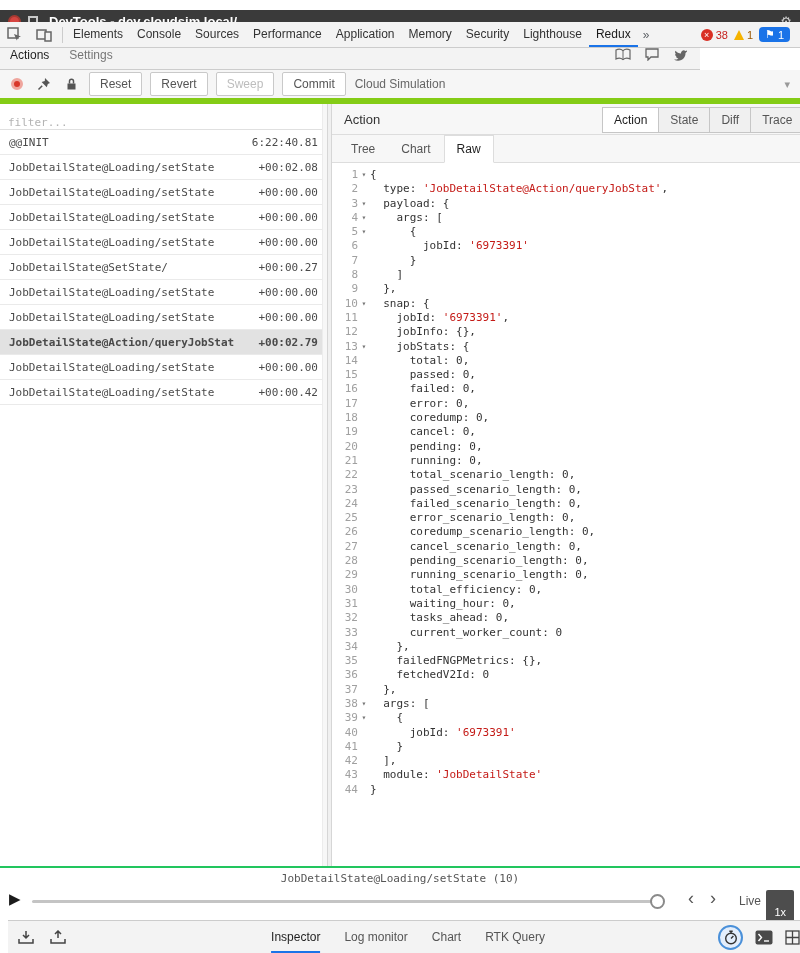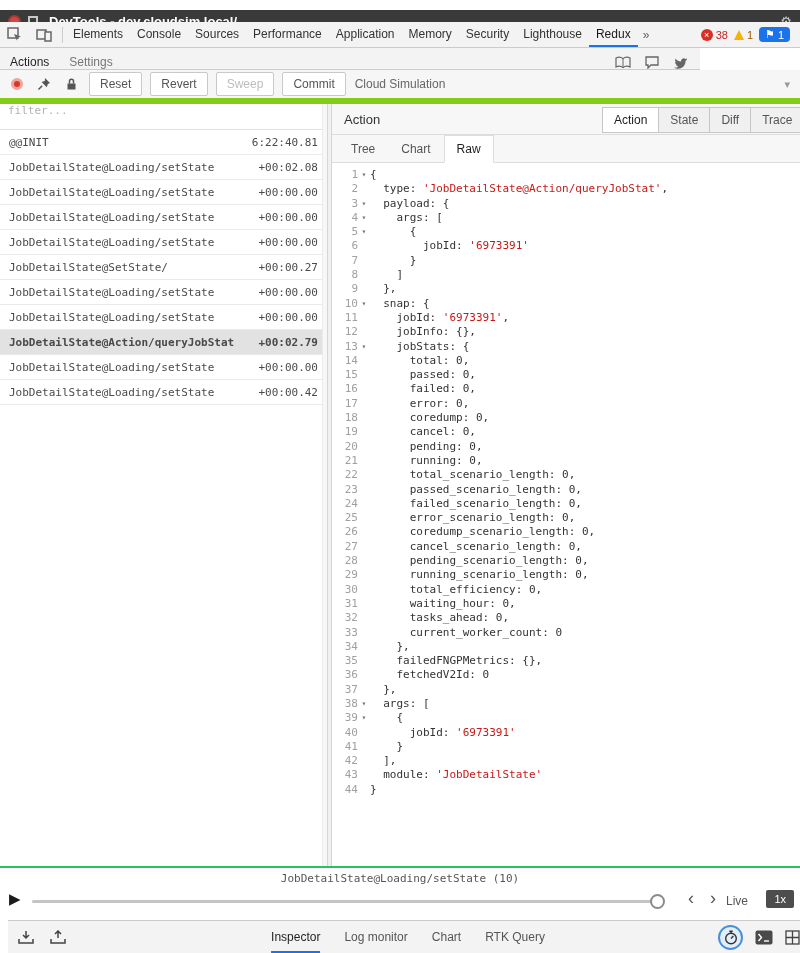--- a/index.html
+++ b/index.html
@@ -35,21 +35,21 @@
   .err-icon { width:12px; height:12px; border-radius:50%; background:#d93025; color:#fff;
     font-size:9px; line-height:12px; text-align:center; flex:none; }
   .warn-badge { display:flex; align-items:center; gap:3px; color:#9a5700; font-size:11px; }
   .warn-icon { width:0; height:0; border-left:5.5px solid transparent;
     border-right:5.5px solid transparent; border-bottom:10px solid #f5b300; flex:none; }
   .issue-badge { display:flex; align-items:center; gap:3px; background:#1a73e8; color:#fff;
     border-radius:4px; padding:1px 6px; font-size:11px; }
 
   
   .panel-nav { position:absolute; left:0; top:48px; width:700px; height:22px;
-    background:#f3f3f3; border-bottom:1px solid #ccc; display:flex; align-items:flex-end;
+    background:#f3f3f3; border-bottom:1px solid #ccc; display:flex; align-items:flex-start;
     font-size:12px; }
   .panel-nav-item { padding:0 10px; color:#767676; }
   .panel-nav-item.selected { color:#1f1f1f; }
   .panel-nav-icons { margin-left:auto; display:flex; align-items:center; gap:14px;
     padding-right:12px; }
 
   
   .redux-toolbar { position:absolute; left:0; top:70px; width:800px; height:34px;
     background:#f6f6f6; border-bottom:6px solid #84cc16; display:flex; align-items:center;
     gap:8px; padding:0 8px; }
@@ -62,21 +62,21 @@
   .instance { position:absolute; left:50%; transform:translateX(-50%); color:#666;
     font-size:12px; }
   .instance-chevron { position:absolute; right:10px; color:#999; font-size:11px; }
 
   
   .left-panel { position:absolute; left:0; top:104px; width:327px; height:762px;
     background:#fff; }
   .left-scrollbar { position:absolute; right:0; top:0; bottom:0; width:5px;
     background:#f7f7f7; border-left:1px solid #ececec; }
   .filter-row { height:26px; border-bottom:1px solid #e0e0e0; display:flex;
-    align-items:flex-start; padding:0 8px; }
+    align-items:flex-end; padding:0 8px; }
   .filter-input { border:none; outline:none; width:100%; background:transparent;
     font-family:"DejaVu Sans Mono", monospace; font-size:11px; color:#333; }
   .filter-input::placeholder { color:#b3b3b3; }
   .action-row { height:25px; display:flex; align-items:center;
     justify-content:space-between; padding:0 9px; border-bottom:1px solid #eaeaea;
     font-family:"DejaVu Sans Mono", monospace; font-size:11px; color:#4a4a4a;
     background:#fff; }
   .action-row.selected { background:#e2e2e2;font-weight:bold; }
   .action-time { margin-left:8px; white-space:nowrap; }
 
@@ -117,23 +117,23 @@
     font-size:11px; color:#555; margin-top:4px; }
   .pb-controls { position:relative; height:32px; margin-top:2px; }
   .play-btn { position:absolute; left:9px; top:4px; color:#1b1b1b; font-size:15px;
     line-height:1; }
   .slider-track { position:absolute; left:32px; right:138px; top:13px; height:3px;
     background:#c4c4c4; border-radius:2px; }
   .slider-knob { position:absolute; right:-3px; top:-6px; width:15px; height:15px;
     border-radius:50%; background:#fff; border:2px solid #8a8a8a; }
   .pb-prev { position:absolute; right:106px; top:1px; font-size:18px; color:#555; }
   .pb-next { position:absolute; right:84px; top:1px; font-size:18px; color:#555; }
-  .pb-live { position:absolute; right:52px; top:7px; font-size:12px; color:#555; }
+  .pb-live { position:absolute; right:39px; top:7px; font-size:12px; color:#555; }
   .pb-speed { position:absolute; right:6px; top:3px; background:#4d4d4d; color:#fff;
-    font-size:11px; padding:3px 8px; border-radius:2px; }
+    font-size:11px; padding:16px 8px; border-radius:2px; }
 
   
   .bottom-bar { position:absolute; left:8px; top:920px; width:800px; height:33px;
     background:#f3f3f3; border-top:1px solid #ccc; }
   .bottom-left { position:absolute; left:10px; top:0; height:100%; display:flex;
     align-items:center; gap:16px; }
   .bottom-tabs { position:absolute; left:50%; transform:translateX(-50%); height:100%;
     display:flex; gap:24px; align-items:stretch; }
   .btab { font-size:12px; color:#555; display:flex; align-items:center;
     border-bottom:2px solid transparent; padding-top:2px; white-space:nowrap; }

